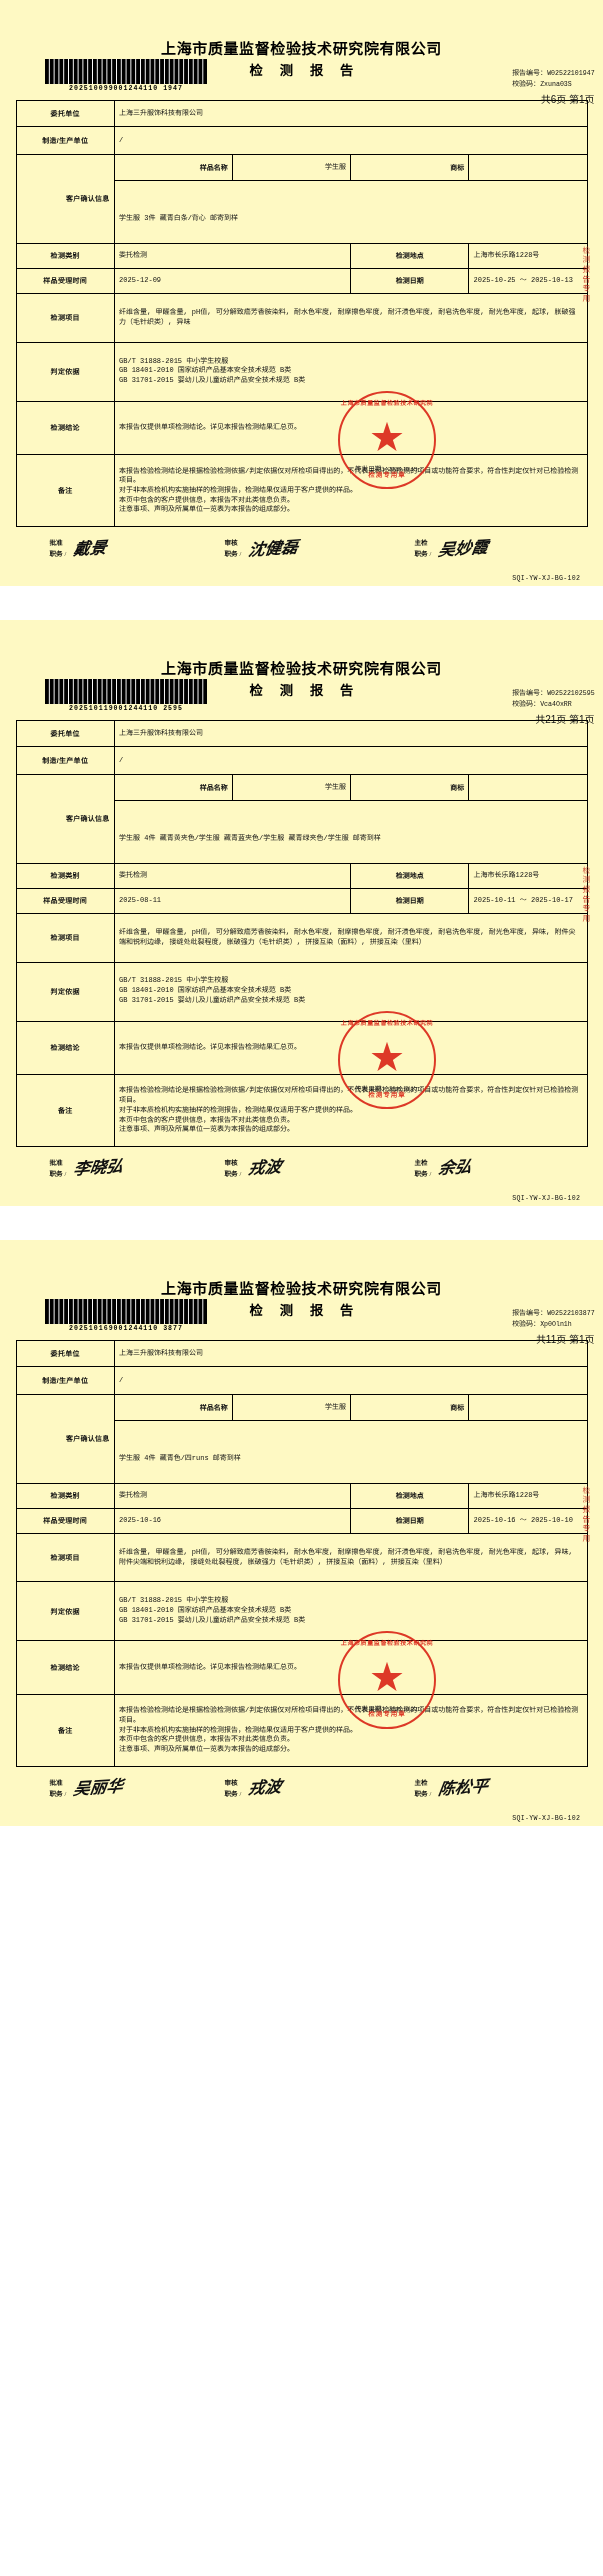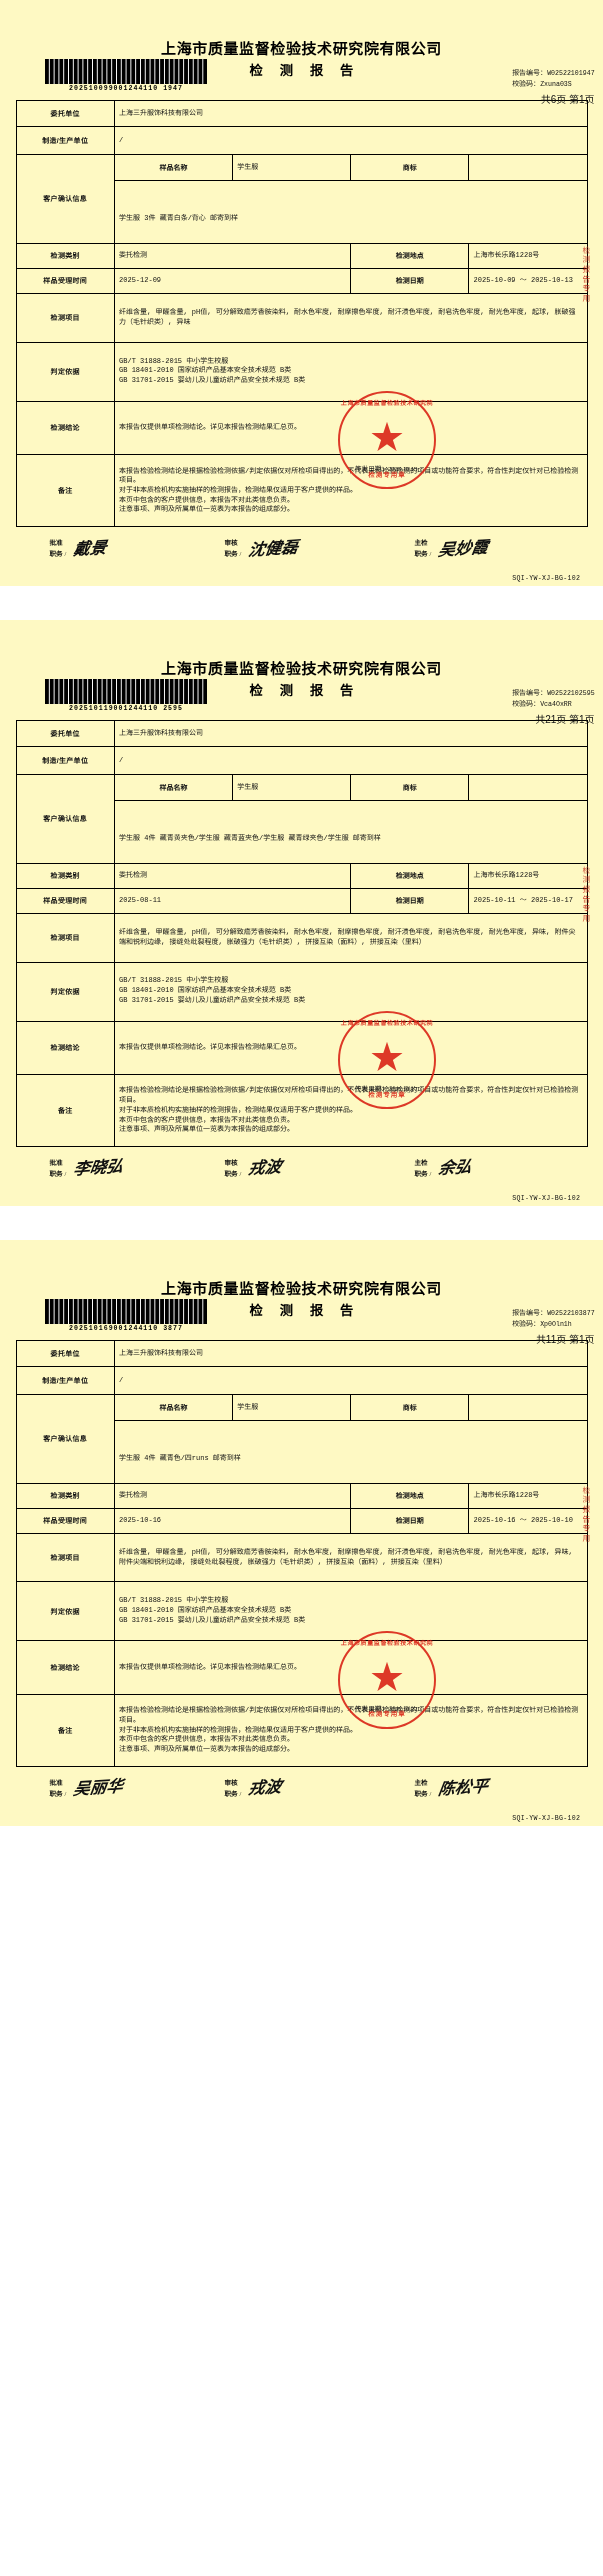--- a/index.html
+++ b/index.html
@@ -95,21 +95,21 @@
   td.sublbl{
     width:71px;
     text-align:center;
     font-family:"Liberation Sans","DejaVu Sans",sans-serif;
     font-weight:bold;
     font-size:7.2px;
   }
   td.val{font-family:Liberation Mono, monospace;}
   .r-unit td{height:20.5px;}
   .r-maker td{height:22px;}
-  .r-spec td{height:20.5px;}
+  .r-spec td{height:20.5px;text-align:right;}
   .r-cust td{height:42px;vertical-align:top;}
   .r-cust .val{padding-top:17px;}
   .r-type td{height:19.3px;}
   .r-recv td{height:19.3px;}
   .r-items td{height:43px;vertical-align:middle;}
   .r-basis td{height:52px;vertical-align:bottom;}
   .r-basis .val{padding-bottom:3.6px;}
   .r-concl td{height:48px;vertical-align:middle;}
   .r-remark td{height:66px;vertical-align:middle;}
   .items-text{line-height:9.7px;}
@@ -238,21 +238,21 @@
       <tr class="r-type">
         <td class="lbl">检测类别</td>
         <td class="val" colspan="2">委托检测</td>
         <td class="sublbl">检测地点</td>
         <td class="val">上海市长乐路1228号</td>
       </tr>
       <tr class="r-recv">
         <td class="lbl">样品受理时间</td>
         <td class="val" colspan="2">2025-12-09</td>
         <td class="sublbl">检测日期</td>
-        <td class="val">2025-10-09 ～ 2025-10-13</td>
+        <td class="val">2025-10-25 ～ 2025-10-13</td>
       </tr>
       <tr class="r-items">
         <td class="lbl">检测项目</td>
         <td class="val items-text" colspan="4">纤维含量, 甲醛含量, pH值, 可分解致癌芳香胺染料, 耐水色牢度, 耐摩擦色牢度, 耐汗渍色牢度, 耐皂洗色牢度, 耐光色牢度, 起球, 胀破强力（毛针织类）, 异味</td>
       </tr>
       <tr class="r-basis">
         <td class="lbl">判定依据</td>
         <td class="val basis-lines" colspan="4">
               <div>GB/T 31888-2015 中小学生校服</div>
               <div>GB 18401-2010 国家纺织产品基本安全技术规范 B类</div>

